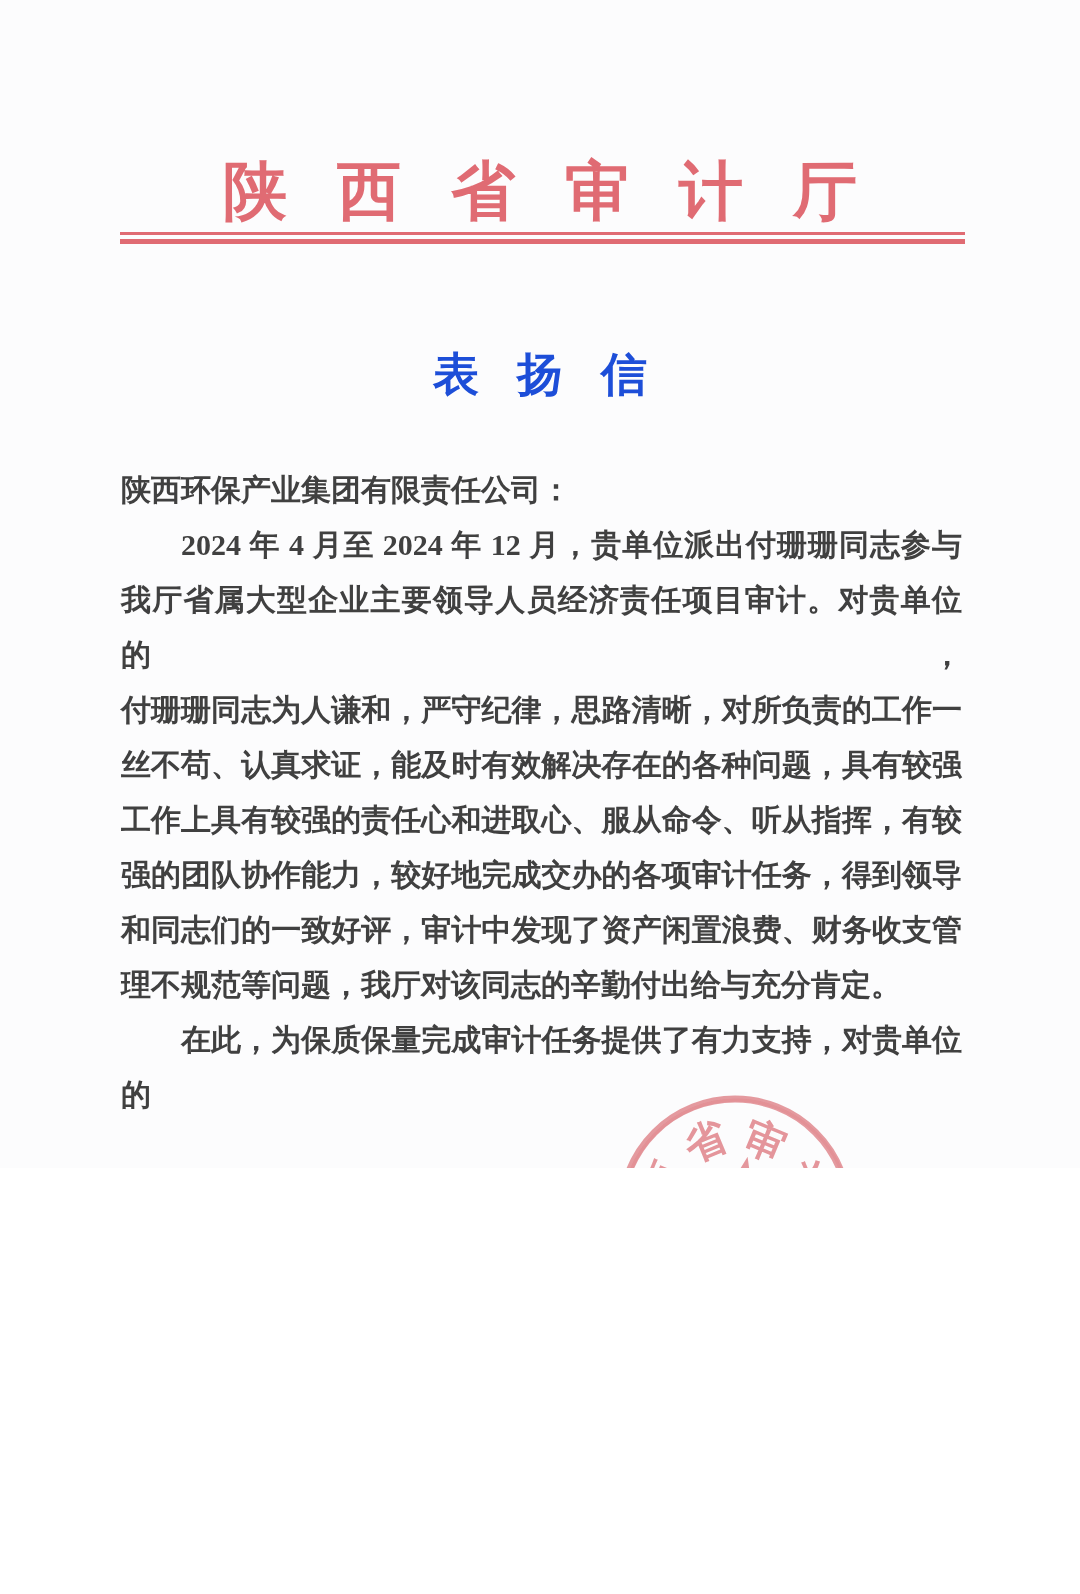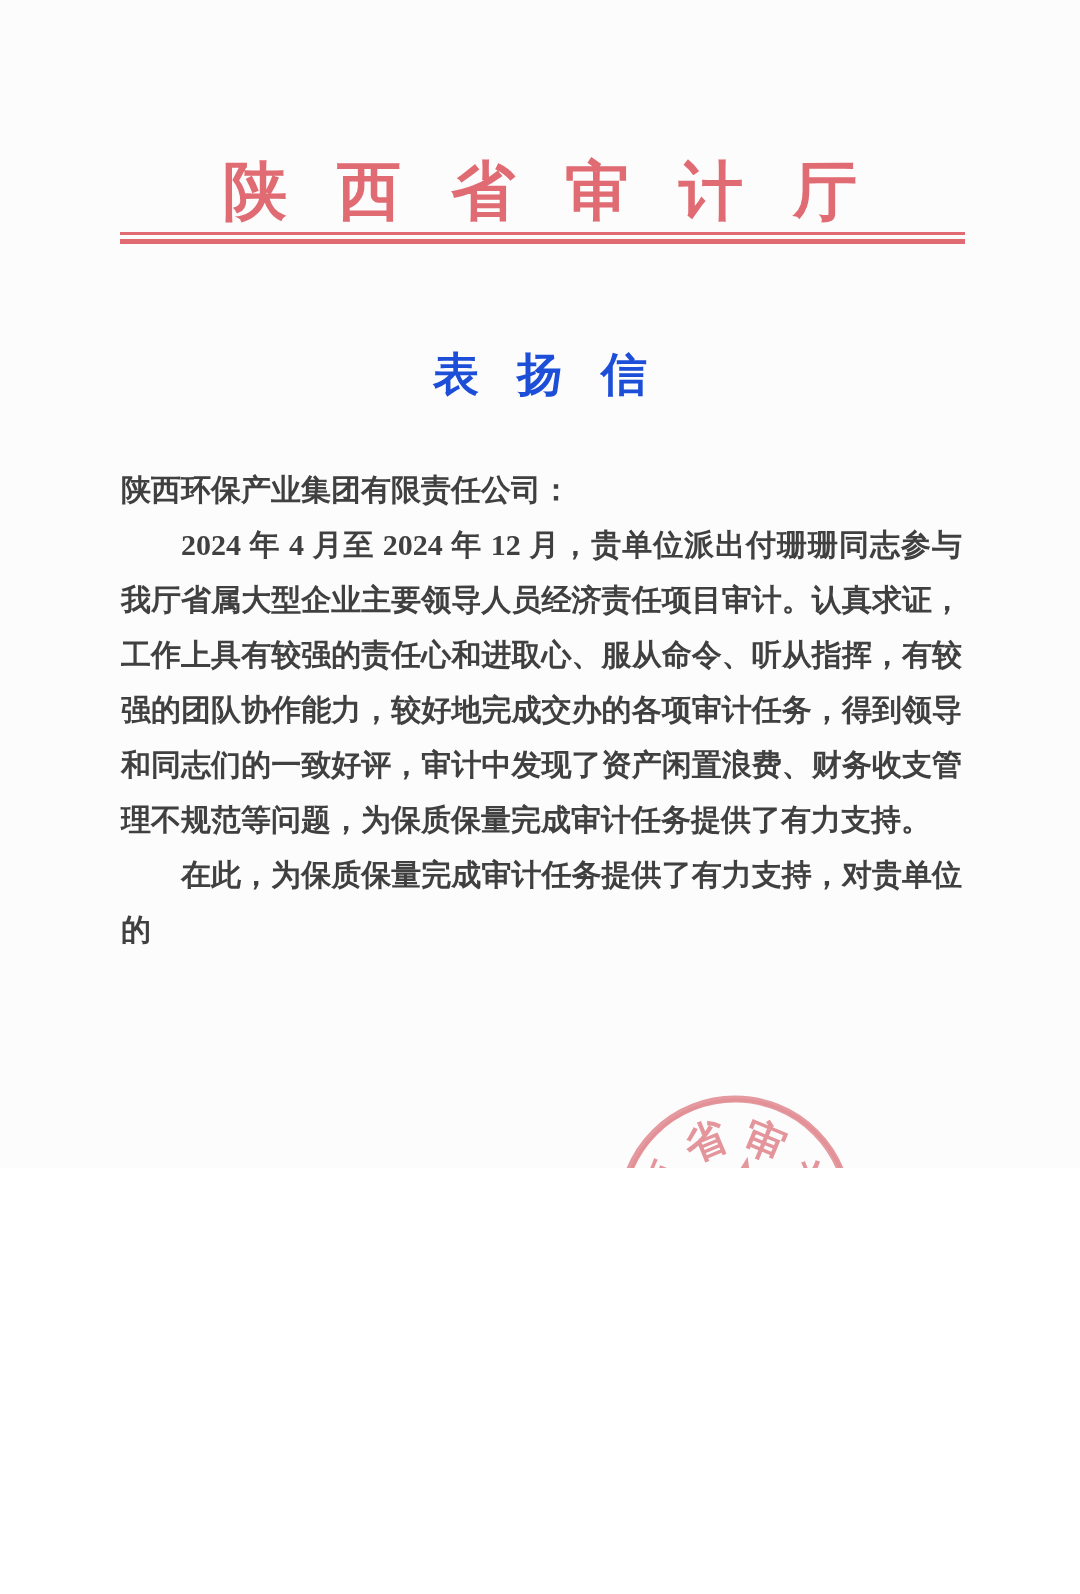--- a/index.html
+++ b/index.html
@@ -84,25 +84,27 @@
     <div class="thick"></div>
   </div>
 
   <div class="doc-title">
     <span>表扬信</span>
   </div>
 
   <main class="body">
     <div class="line">陕西环保产业集团有限责任公司：</div>
     <div class="line indent stretch">2024 年 4 月至 2024 年 12 月，贵单位派出付珊珊同志参与</div>
-    <div class="line stretch">我厅省属大型企业主要领导人员经济责任项目审计。认真求证，</div>
+    <div class="line stretch">我厅省属大型企业主要领导人员经济责任项目审计。对贵单位的，</div>
+    <div class="line stretch">付珊珊同志为人谦和，严守纪律，思路清晰，对所负责的工作一</div>
+    <div class="line stretch">丝不苟、认真求证，能及时有效解决存在的各种问题，具有较强</div>
     <div class="line stretch">工作上具有较强的责任心和进取心、服从命令、听从指挥，有较</div>
     <div class="line stretch">强的团队协作能力，较好地完成交办的各项审计任务，得到领导</div>
     <div class="line stretch">和同志们的一致好评，审计中发现了资产闲置浪费、财务收支管</div>
-    <div class="line">理不规范等问题，为保质保量完成审计任务提供了有力支持。</div>
+    <div class="line">理不规范等问题，我厅对该同志的辛勤付出给与充分肯定。</div>
     <div class="line indent stretch">在此，为保质保量完成审计任务提供了有力支持，对贵单位的</div>
   </main>
 
   <div class="signature">陕西省审计厅</div>
   <div class="date">2025 年 1 月 10 日</div>
 
   <div class="seal">
     <svg viewBox="0 0 250 250" width="252" height="252">
       <circle class="seal-ring" cx="125" cy="125" r="113" fill="none" stroke-width="7" stroke-opacity="0.78" stroke="#dd6e74"></circle>
       <circle class="seal-ring2" cx="126" cy="126" r="113" fill="none" stroke-width="3" stroke-opacity="0.35" stroke="#dd6e74"></circle>

